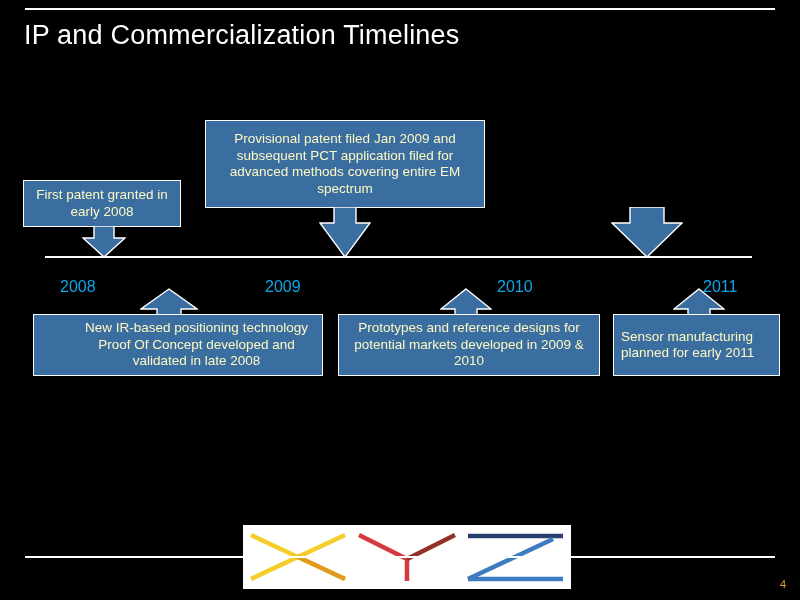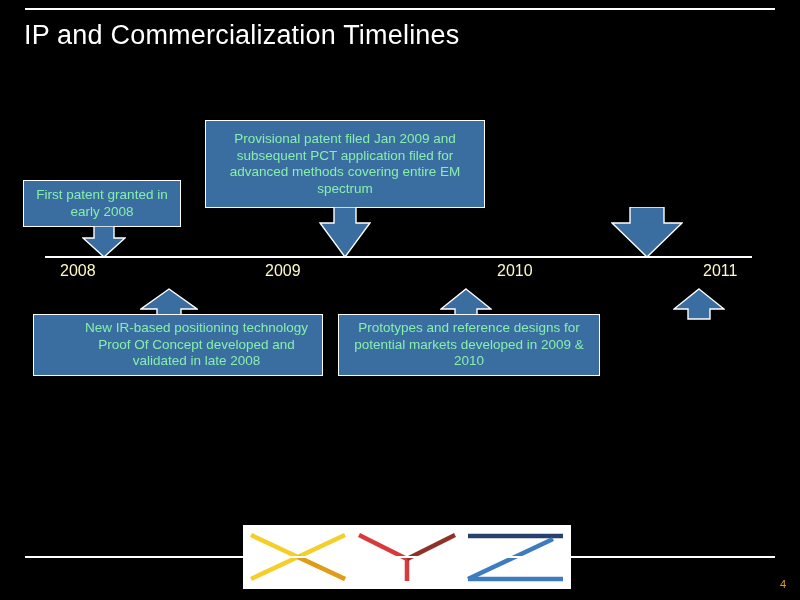--- a/index.html
+++ b/index.html
@@ -49,33 +49,33 @@
   .timeline-line {
     position: absolute;
     left: 45px;
     top: 256px;
     width: 707px;
     height: 2px;
     background: #ffffff;
   }
   .year-label {
     position: absolute;
-    top: 262px;
+    top: 278px;
     font-size: 16px;
-    color: #fef9c3;
+    color: #0ea5e9;
     white-space: nowrap;
   }
 
   
   .callout {
     position: absolute;
     box-sizing: border-box;
     background: #3A6DA0;
     border: 1.5px solid #ffffff;
-    color: #86efac;
+    color: #fef9c3;
     font-size: 13.5px;
     line-height: 16.5px;
     text-align: center;
     display: flex;
     align-items: center;
     justify-content: center;
     padding: 3px 7px;
   }
   .callout.left-text {
     text-align: left;
@@ -136,20 +136,21 @@
       <polygon points="26,1 51,21 37,21 37,31 15,31 15,21 1,21" fill="#3A6DA0" stroke="#ffffff" stroke-width="1.4"></polygon>
     </svg>
   </div>
   <div class="callout" style="left:338px; top:314px; width:262px; height:62px;">Prototypes and reference designs for potential markets developed in 2009 &amp; 2010</div>
 
   <div class="arrow" style="left:673px; top:288px;">
     <svg width="52" height="32" viewBox="0 0 52 32">
       <polygon points="26,1 51,21 37,21 37,31 15,31 15,21 1,21" fill="#3A6DA0" stroke="#ffffff" stroke-width="1.4"></polygon>
     </svg>
   </div>
+  <div class="callout left-text" style="left:613px; top:314px; width:167px; height:62px;">Sensor manufacturing planned for early 2011</div>
 
   <div style="position:absolute; left:243px; top:525px; width:328px; height:64px; background:#ffffff;">
     <svg width="328" height="64" viewBox="0 0 328 64">
 
       <line x1="8" y1="10" x2="102" y2="54" stroke="#F5CE2A" stroke-width="4.5"></line>
       <line x1="8" y1="54" x2="102" y2="10" stroke="#F5CE2A" stroke-width="4.5"></line>
       <line x1="55" y1="32" x2="102" y2="54" stroke="#E09B1E" stroke-width="4.5"></line>
 
       <line x1="116" y1="10" x2="164" y2="34" stroke="#D8393C" stroke-width="4.5"></line>
       <line x1="164" y1="34" x2="164" y2="56" stroke="#D8393C" stroke-width="4.5"></line>

